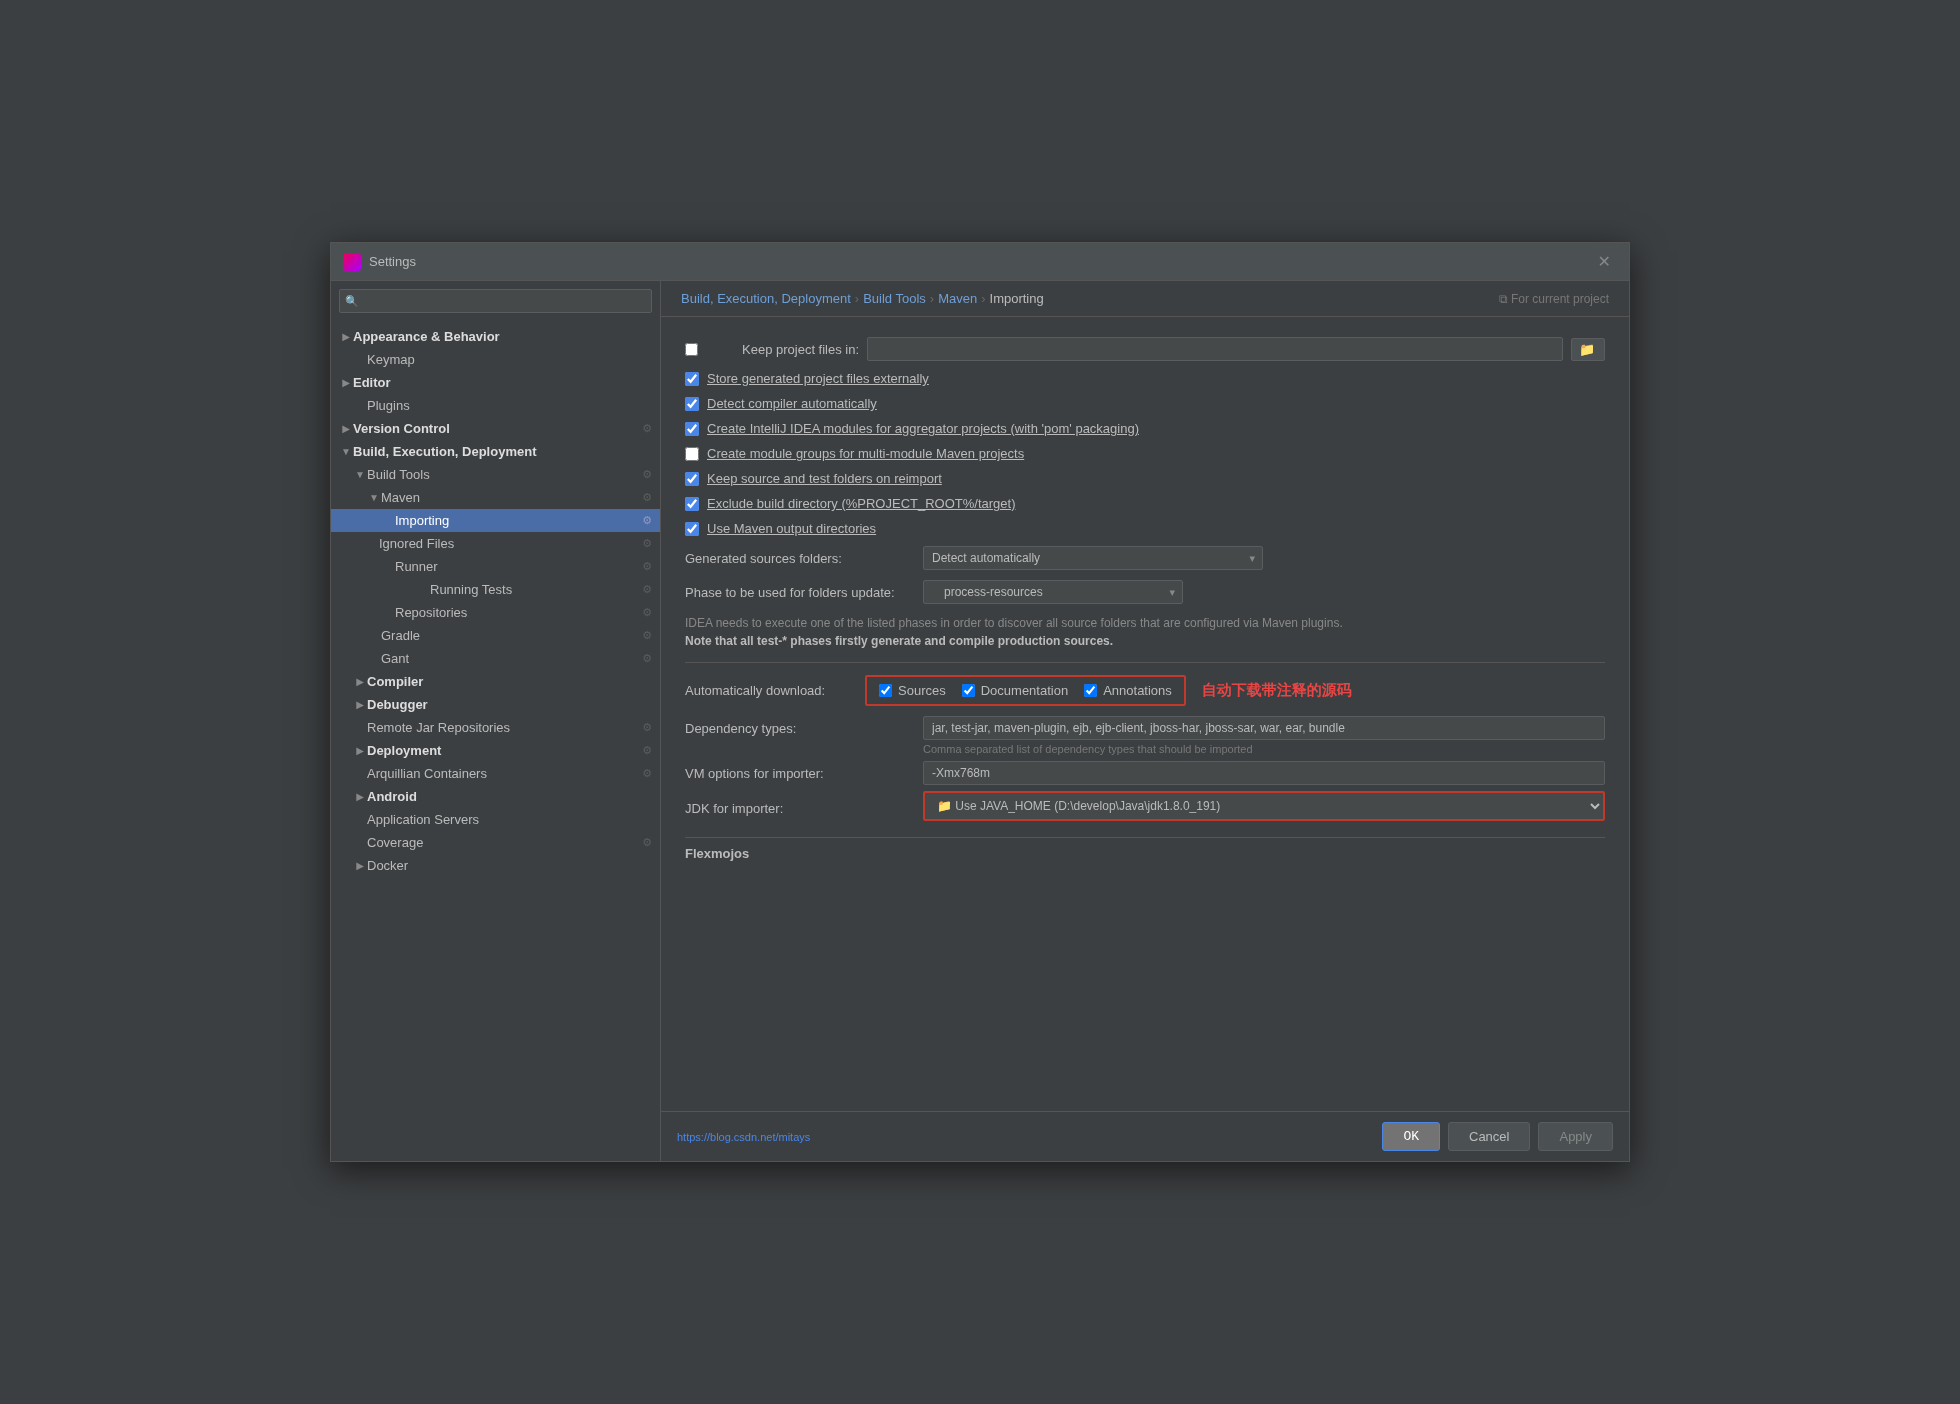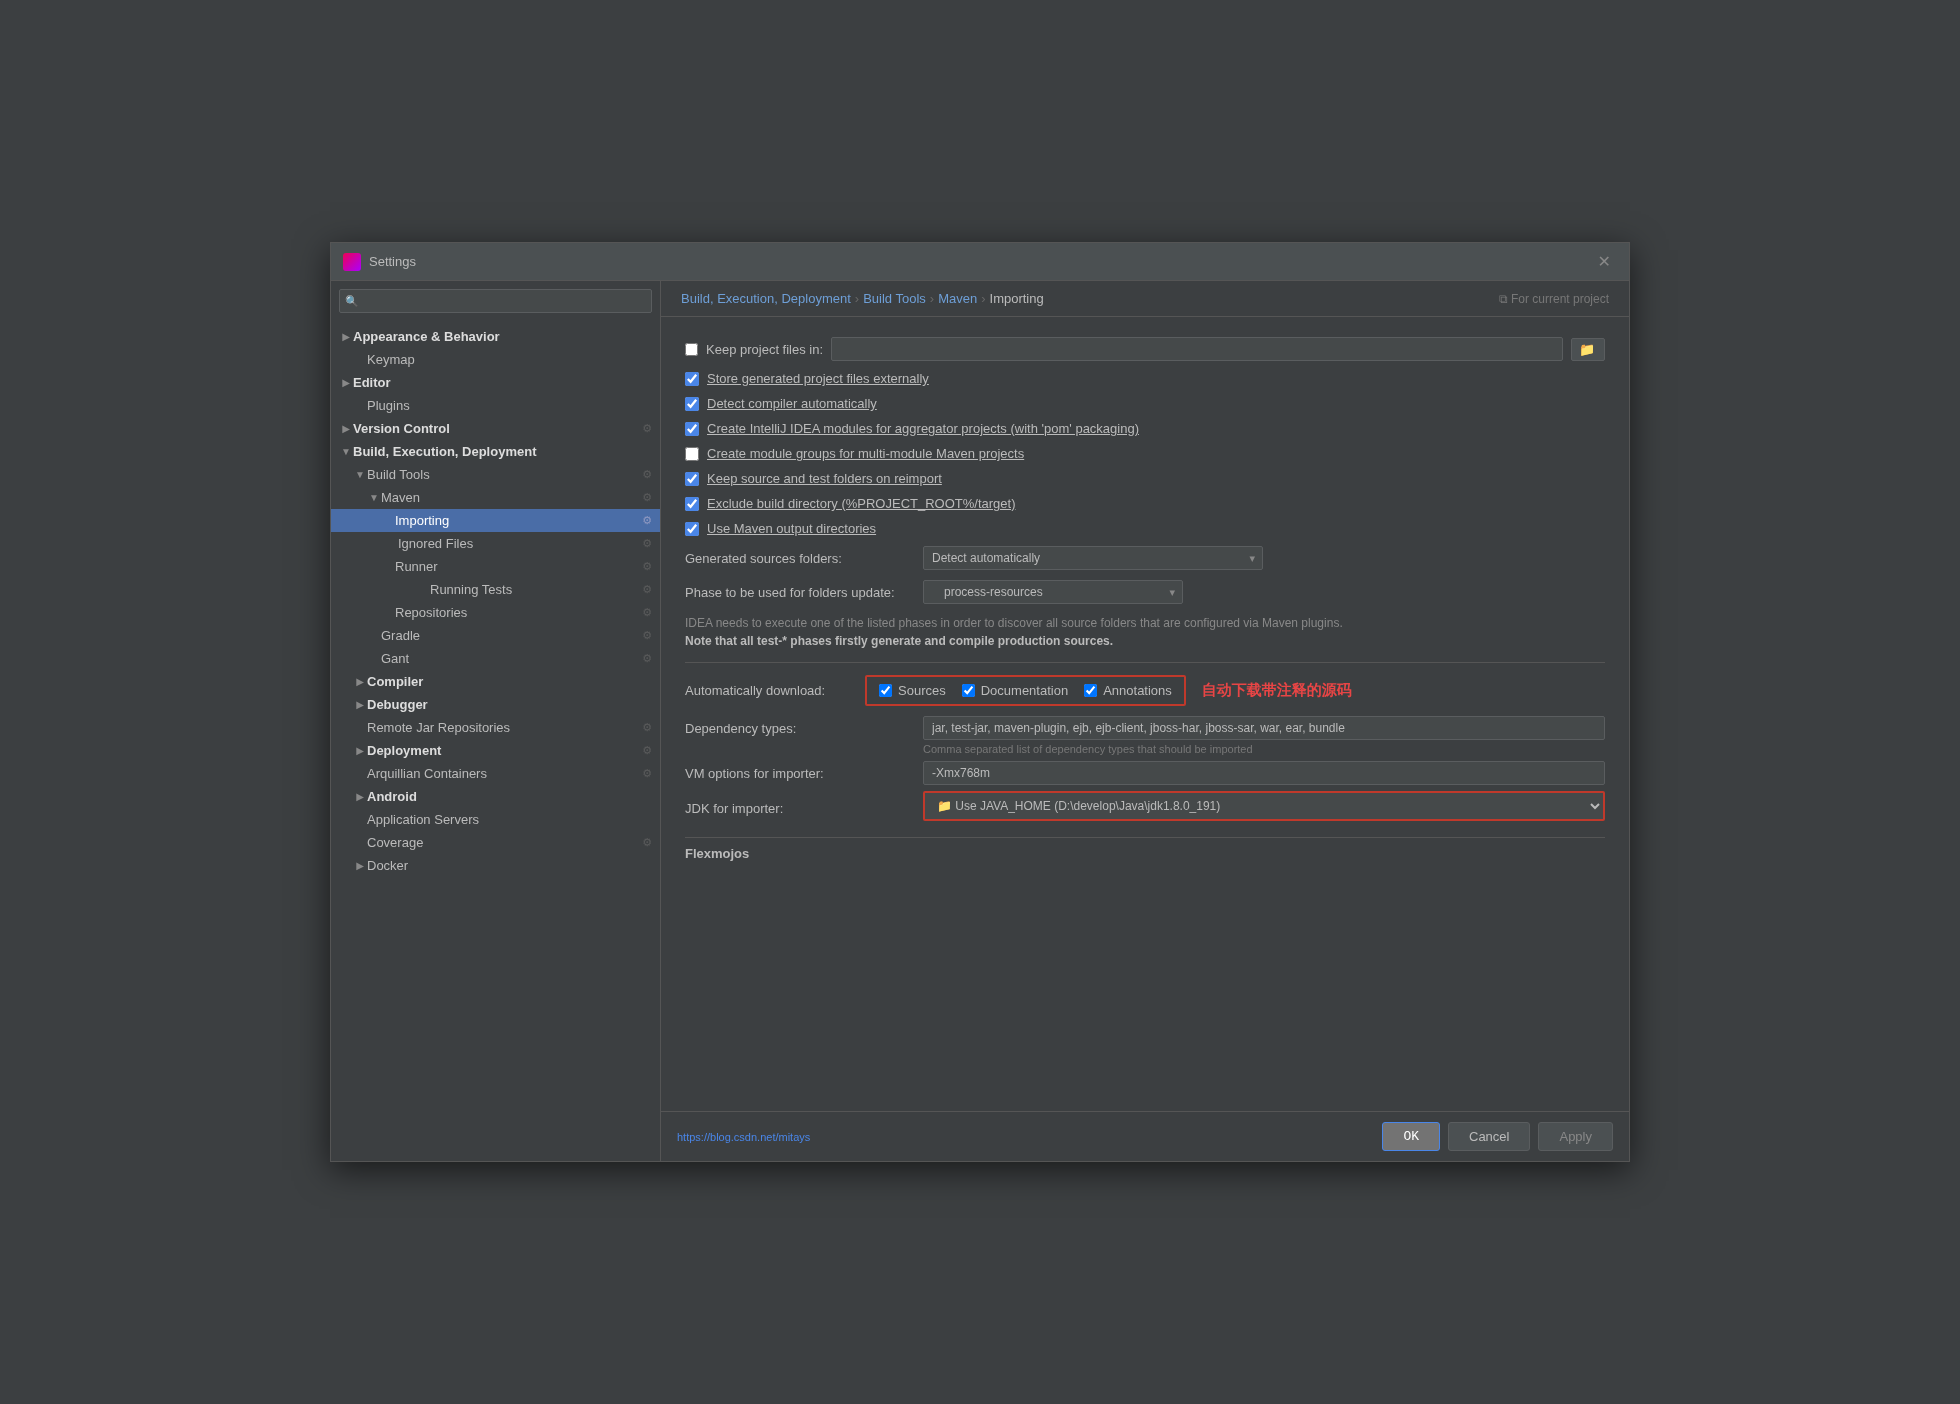--- a/index.html
+++ b/index.html
@@ -342,20 +342,21 @@
       align-items: center;
       gap: 8px;
       margin-bottom: 10px;
     }
     .keep-project-row label {
       color: #bbb;
       font-size: 13px;
       display: flex;
       align-items: center;
       gap: 8px;
+      margin-left: 36px;
     }
     .path-field {
       flex: 1;
       background: #45494a;
       border: 1px solid #5a5d5f;
       color: #bbb;
       padding: 4px 8px;
       font-size: 12px;
       outline: none;
       border-radius: 2px;
@@ -427,21 +428,21 @@
         <div class="nav-item" style="padding-left: 36px;">
           <span class="arrow">▼</span>
           <span class="item-label">Maven</span>
           <span class="gear-icon">⚙</span>
         </div>
         <div class="nav-item active" style="padding-left: 50px;">
           <span class="arrow"></span>
           <span class="item-label">Importing</span>
           <span class="gear-icon">⚙</span>
         </div>
-        <div class="nav-item" style="padding-left: 53px;">
+        <div class="nav-item" style="padding-left: 34px;">
           <span class="arrow"></span>
           <span class="item-label">Ignored Files</span>
           <span class="gear-icon">⚙</span>
         </div>
         <div class="nav-item" style="padding-left: 50px;">
           <span class="arrow"></span>
           <span class="item-label">Runner</span>
           <span class="gear-icon">⚙</span>
         </div>
         <div class="nav-item" style="padding-left: 74px; gap: 11px;">

